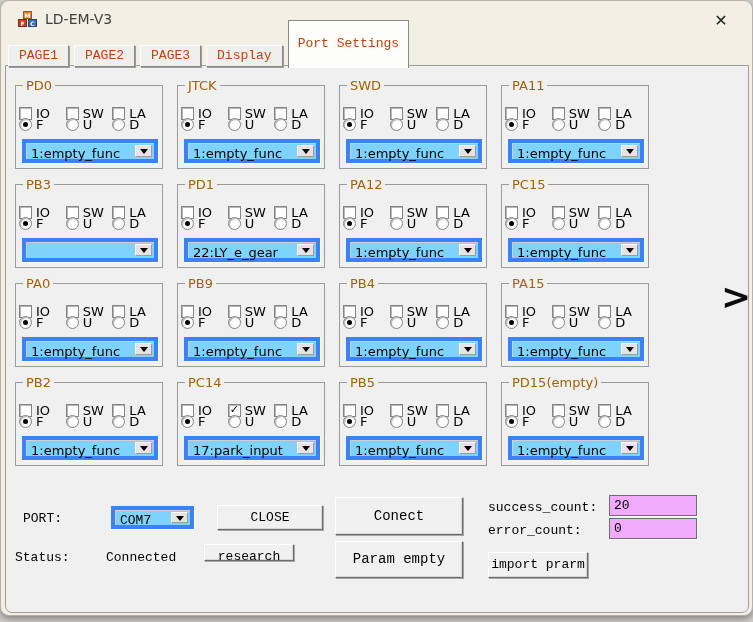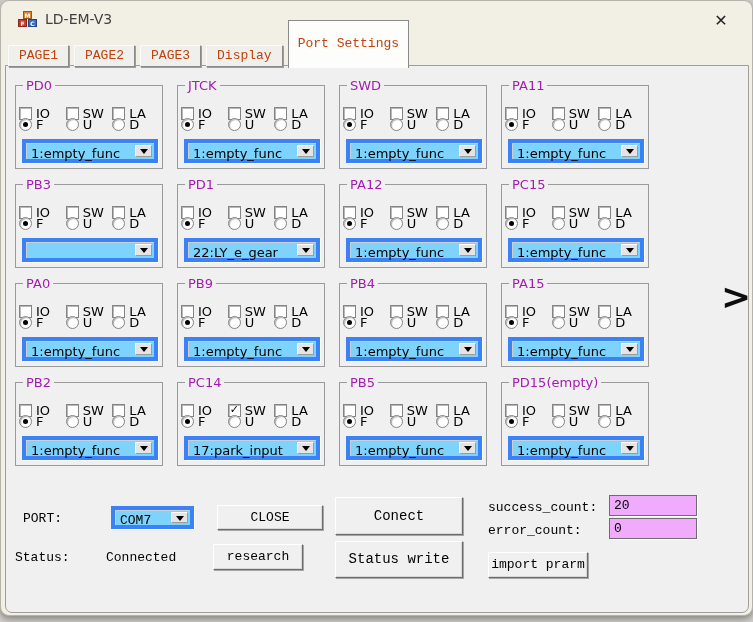--- a/index.html
+++ b/index.html
@@ -60,21 +60,21 @@
     position:absolute;left:14px;top:84px;
     display:grid;grid-template-columns:repeat(4,148px);
     column-gap:14px;row-gap:15px;z-index:2;
   }
   .port-box{
     position:relative;width:148px;height:84px;
     border:1px solid #9a9a9a;box-sizing:border-box;
   }
   .port-title{
     position:absolute;left:7px;top:-8px;background:#f0f0f0;
-    padding:0 3px;font:13px/15px "DejaVu Sans",sans-serif;color:#a21caf;white-space:nowrap;
+    padding:0 3px;font:13px/15px "DejaVu Sans",sans-serif;color:#a16207;white-space:nowrap;
   }
   .cb-row,.radio-row{
     position:absolute;left:3px;right:3px;display:flex;
   }
   .cb-row{top:20px;}
   .radio-row{top:31px;}
   .cb-item,.radio-item{flex:1 1 33%;display:flex;align-items:center;font:13px "DejaVu Sans",sans-serif;}
   .cb{
     width:13px;height:13px;background:#fff;border:1px solid #848484;
     box-shadow:inset 1px 1px 0 rgba(0,0,0,.28);box-sizing:border-box;
@@ -724,24 +724,24 @@
   <div class="combo combo-abs" style="left:110px;top:505px;width:83px;height:23px;">
     <span class="combo-text" style="font-family:'Liberation Mono',monospace;">COM7</span>
     <span class="combo-arrow"></span>
   </div>
 
   <div class="btn" style="left:216px;top:504px;width:106px;height:25px;font-size:13px;line-height:23px;">CLOSE</div>
 
   <div class="lbl" style="left:14px;top:549px;">Status:</div>
   <div class="lbl" style="left:105px;top:549px;">Connected</div>
 
-  <div class="btn" style="left:212px;top:543px;width:90px;height:26px;font-size:13px;line-height:23px;">research</div>
+  <div class="btn" style="left:203px;top:543px;width:90px;height:17px;font-size:13px;line-height:23px;">research</div>
 
   <div class="btn" style="left:334px;top:496px;width:128px;height:38px;font-size:14px;line-height:36px;">Conect</div>
-  <div class="btn" style="left:334px;top:540px;width:128px;height:37px;font-size:14px;line-height:35px;">Status write</div>
+  <div class="btn" style="left:334px;top:540px;width:128px;height:37px;font-size:14px;line-height:35px;">Param empty</div>
 
   <div class="lbl" style="left:487px;top:499px;">success_count:</div>
   <input class="field" style="left: 608px; top: 494px; width: 88px; height: 21px;" value="20">
 
   <div class="lbl" style="left:487px;top:522px;">error_count:</div>
   <input class="field" style="left: 608px; top: 517px; width: 88px; height: 21px;" value="0">
 
   <div class="btn" style="left:487px;top:551px;width:100px;height:26px;font-size:13px;line-height:24px;">import prarm</div>
 
 </div>

